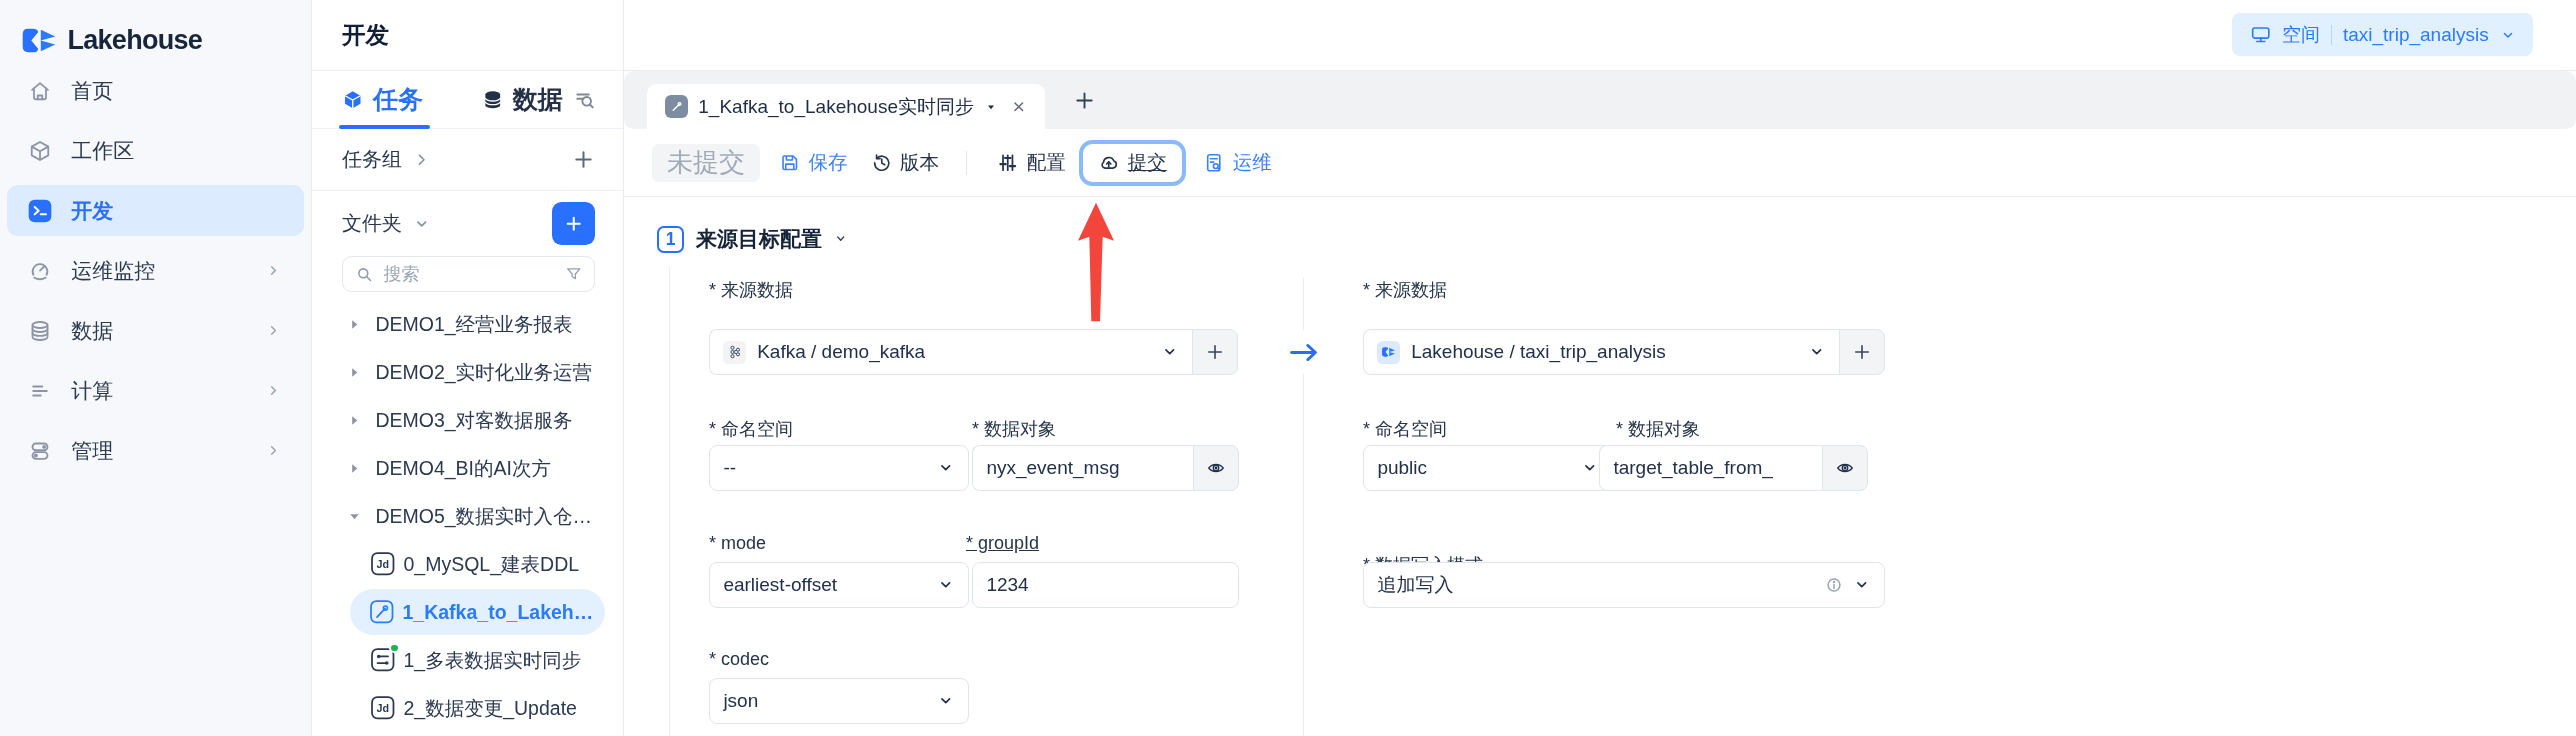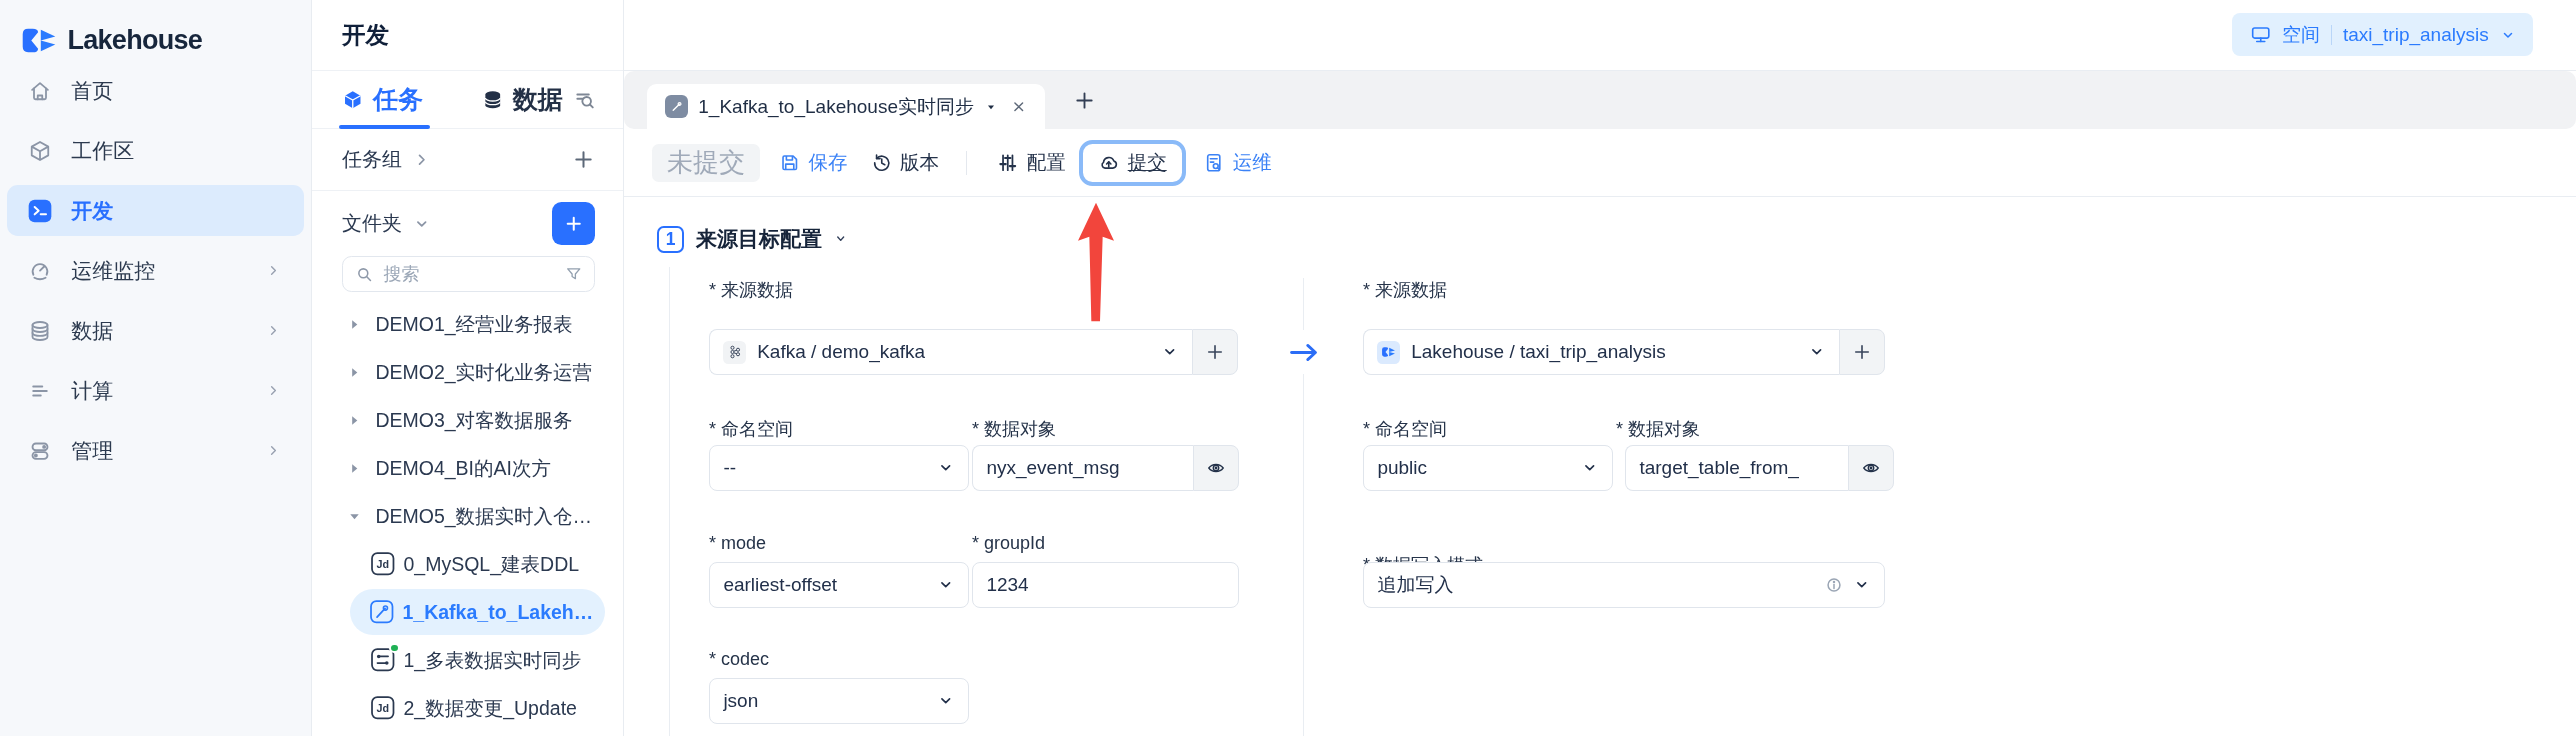--- a/index.html
+++ b/index.html
@@ -577,21 +577,21 @@
 
       <div class="flabel" style="left:0; top:336px;">* mode</div>
       <div class="ffield" style="left:0; top:365px; width:260px;">
         <span class="val">earliest-offset</span>
         <span class="selcaret">
           <svg viewBox="0 0 32 32" fill="none" stroke="currentColor" stroke-width="3" stroke-linecap="round" stroke-linejoin="round">
               <path d="M9 12.5 L16 19.5 L23 12.5"></path>
             </svg>
         </span>
       </div>
-      <div class="flabel" style="left:263px; top:336px;">* groupId</div>
+      <div class="flabel" style="left:257px; top:336px;text-decoration:underline;">* groupId</div>
       <div class="ffield" style="left:263px; top:365px; width:267px;">
         <span class="val">1234</span>
       </div>
 
       <div class="flabel" style="left:0; top:452px;">* codec</div>
       <div class="ffield" style="left:0; top:481px; width:260px;">
         <span class="val">json</span>
         <span class="selcaret">
           <svg viewBox="0 0 32 32" fill="none" stroke="currentColor" stroke-width="3" stroke-linecap="round" stroke-linejoin="round">
               <path d="M9 12.5 L16 19.5 L23 12.5"></path>
@@ -635,21 +635,21 @@
       <div class="flabel" style="left:0; top:220px;">* 命名空间</div>
       <div class="ffield" style="left:0; top:248px; width:250px;">
         <span class="val">public</span>
         <span class="selcaret">
           <svg viewBox="0 0 32 32" fill="none" stroke="currentColor" stroke-width="3" stroke-linecap="round" stroke-linejoin="round">
               <path d="M9 12.5 L16 19.5 L23 12.5"></path>
             </svg>
         </span>
       </div>
       <div class="flabel" style="left:253px; top:220px;">* 数据对象</div>
-      <div class="fgroup" style="left:262px; top:248px; width:269px;">
+      <div class="fgroup" style="left:236px; top:248px; width:269px;">
         <div class="gfield">
           <span class="val">target_table_from_</span>
         </div>
         <span class="gbtn">
           <svg width="20" height="20" viewBox="0 0 32 32" fill="none" stroke="#24324a" stroke-width="2.2">
             <path d="M4.5 16 C10 8.5 22 8.5 27.5 16 C22 23.5 10 23.5 4.5 16 Z"></path>
               <circle cx="16" cy="16" r="4.4"></circle>
               <circle cx="16" cy="16" r="1.2" fill="#24324a"></circle>
             </svg>
         </span>

